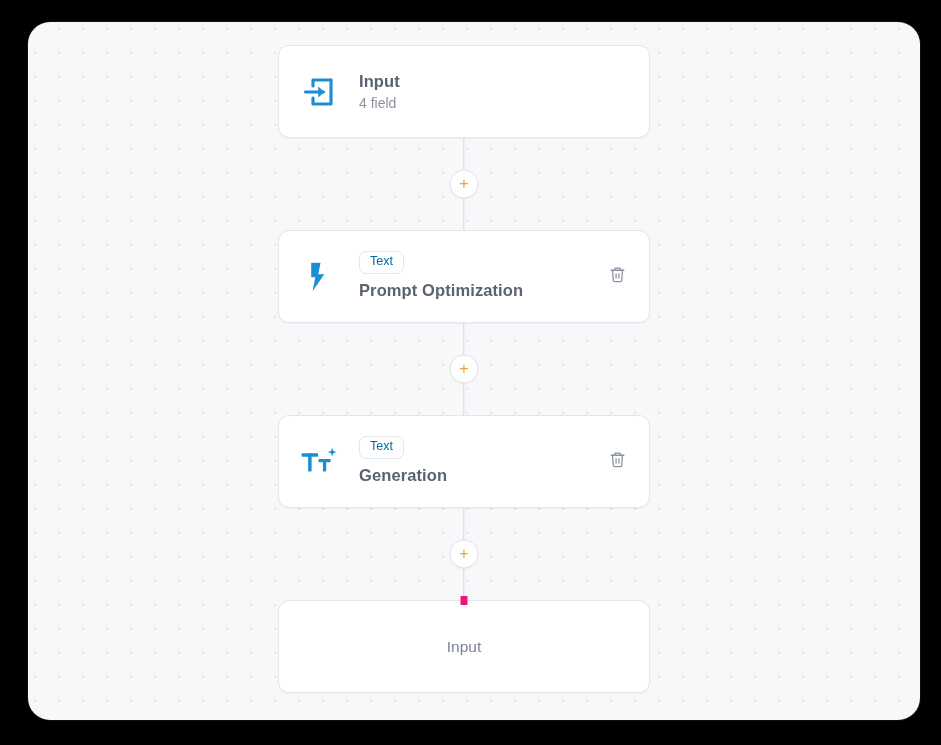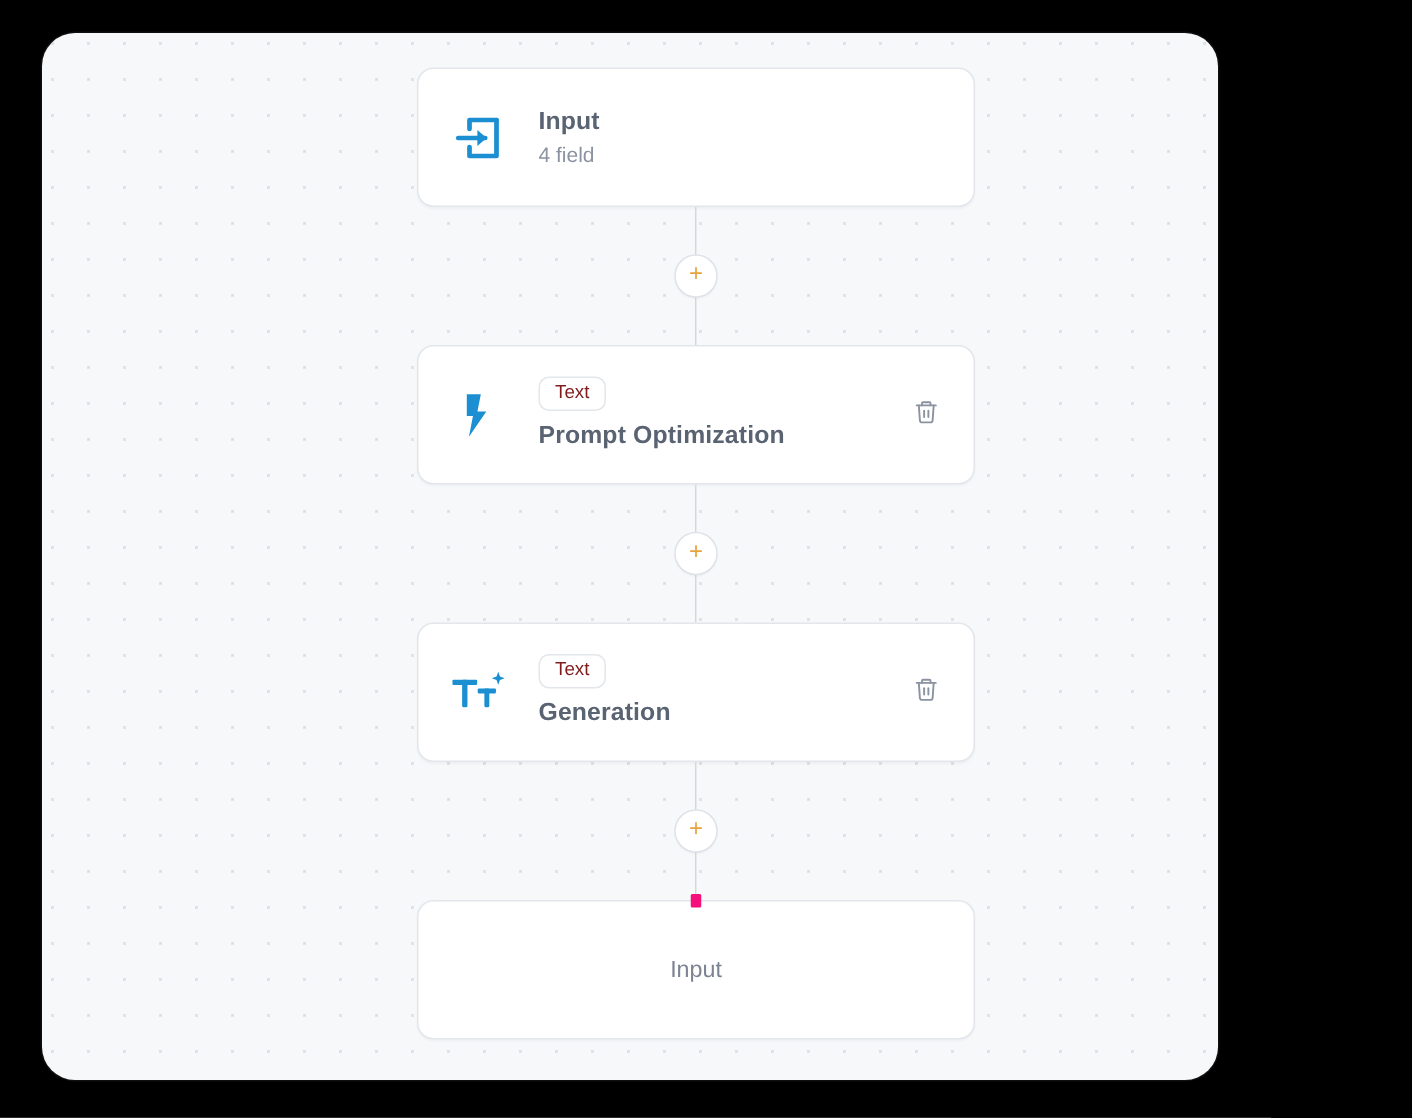--- a/index.html
+++ b/index.html
@@ -18,21 +18,21 @@
     width: 941px;
     height: 745px;
     background: #000000;
   }
 
   
   .canvas-panel {
     position: absolute;
     left: 28px;
     top: 22px;
-    width: 784px;
+    width: 892px;
     height: 698px;
     border-radius: 22px;
     background-color: #f7f8fa;
     background-image:
       radial-gradient(circle at 1px 1px, #dfe2e8 1.1px, transparent 1.2px);
     background-size: 24px 24px;
     background-position: 6px 6px;
     overflow: hidden;
     box-shadow: 0 0 0 1px rgba(255,255,255,0.06);
   }
@@ -95,21 +95,21 @@
     margin-top: 1px;
   }
 
   
   .badge {
     display: inline-block;
     border: 1px solid #e3e6ea;
     border-radius: 7px;
     padding: 3px 10px 4px;
     font-size: 12.5px;
-    color: #7f1d1d;
+    color: #0369a1;
     background: #ffffff;
     line-height: 1.1;
     align-self: flex-start;
     margin-bottom: 6px;
   }
   .step-title {
     font-size: 16.5px;
     font-weight: bold;
     color: #5a6372;
     line-height: 1.3;

